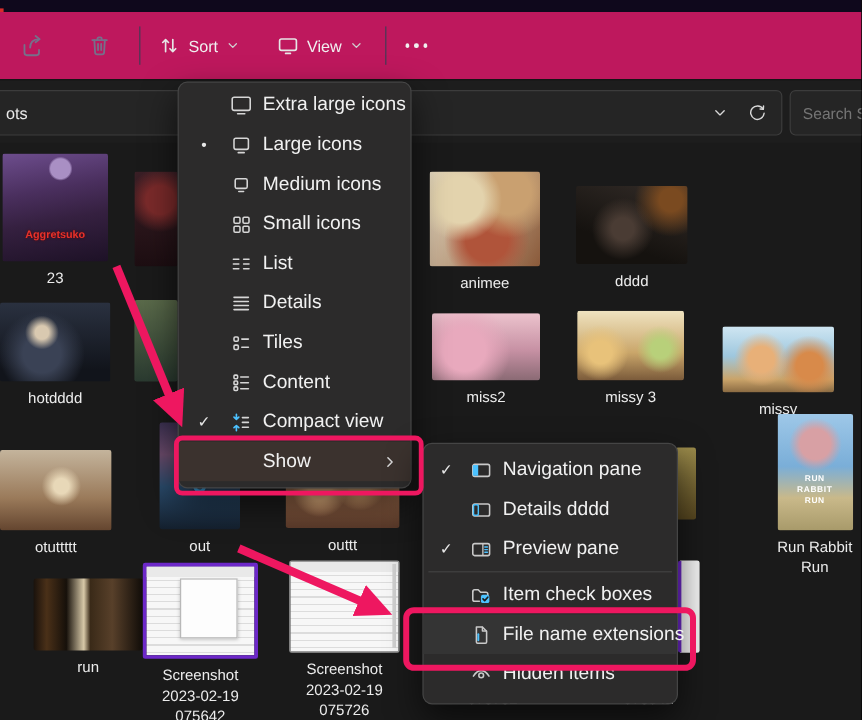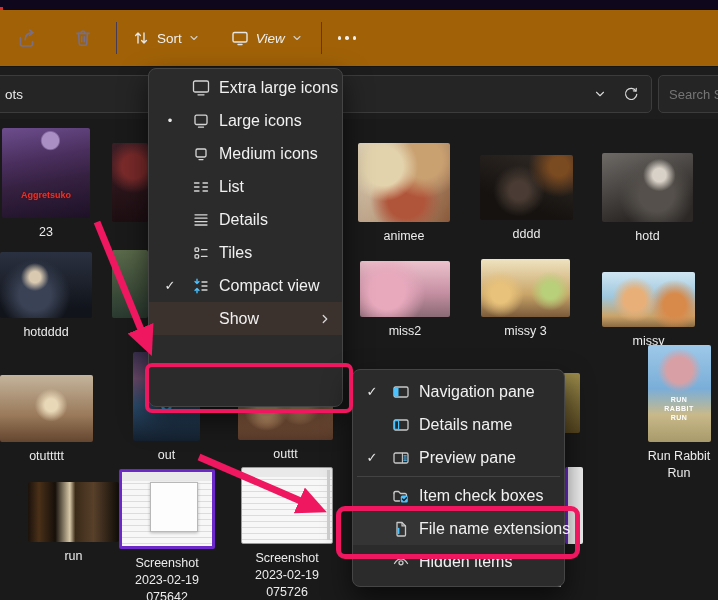--- a/index.html
+++ b/index.html
@@ -2,21 +2,21 @@
 <html><head>
 <meta charset="utf-8">
 <style>
   html,body{margin:0;padding:0;background:#000;}
   #app{position:relative;width:718px;height:600px;overflow:hidden;
        font-family:"Liberation Sans","DejaVu Sans",sans-serif;background:#1a1a1a;}
 
   
   .titlebar{position:absolute;left:0;top:0;width:718px;height:10px;background:#0f081c;}
   .red-sliver{position:absolute;left:0;top:7px;width:3px;height:7px;background:#d92b2b;}
-  .toolbar{position:absolute;left:0;top:10px;width:718px;height:56px;background:#a16207;
+  .toolbar{position:absolute;left:0;top:10px;width:718px;height:56px;background:#be185d;
            display:flex;align-items:center;}
   .tb-btn{display:flex;align-items:center;gap:6px;padding:6px 8px;border-radius:4px;color:#f0f0f0;
           font-size:13.5px;}
   .tb-sep{width:1px;height:32px;background:#453b56;margin:0 6px;}
   .tb-ico{display:flex;}
   .dots{display:flex;gap:4px;padding:0 10px;}
   .dots i{width:3.5px;height:3.5px;border-radius:50%;background:#f0f0f0;}
 
   
   .addr-row{position:absolute;left:0;top:66px;width:718px;height:52px;background:#1d1d1d;
@@ -171,21 +171,21 @@
           <path d="M13 5 v10 M10.6 12.6 13 15 l2.4-2.4"></path>
         </svg>
       </span>
       <span>Sort</span>
       <span class="tb-ico">
         <svg class="ic" width="12" height="12" viewBox="0 0 20 20" fill="none" stroke="#cfcfcf" stroke-width="1.8" stroke-linecap="round" stroke-linejoin="round">
             <path d="M5 7.5 10 12.5 15 7.5"></path>
           </svg>
       </span>
     </div>
-    <div class="tb-btn" style="margin-left:14px;font-style:italic;">
+    <div class="tb-btn" style="margin-left:14px;">
       <span class="tb-ico">
         <svg class="ic" width="20" height="20" viewBox="0 0 20 20" fill="none" stroke="#e6e6e6" stroke-width="1.4" stroke-linecap="round" stroke-linejoin="round">
           <rect x="3" y="4.5" width="14" height="9.5" rx="1.6"></rect>
             <path d="M8 16.5 h4"></path>
         </svg>
       </span>
       <span>View</span>
       <span class="tb-ico">
         <svg class="ic" width="12" height="12" viewBox="0 0 20 20" fill="none" stroke="#cfcfcf" stroke-width="1.8" stroke-linecap="round" stroke-linejoin="round">
             <path d="M5 7.5 10 12.5 15 7.5"></path>
@@ -230,24 +230,20 @@
   </div>
   <div class="pp" id="p1"></div>
   <div class="f-item" id="f1">
     <div class="f-thumb"></div>
     <div class="f-lbl">animee</div>
   </div>
   <div class="f-item" id="f2">
     <div class="f-thumb"></div>
     <div class="f-lbl">dddd</div>
   </div>
-  <div class="f-item" id="f3">
-    <div class="f-thumb"></div>
-    <div class="f-lbl">hotd</div>
-  </div>
   <div class="f-item" id="f4">
     <div class="f-thumb"></div>
     <div class="f-lbl">hotdddd</div>
   </div>
   <div class="pp" id="p2"></div>
   <div class="f-item" id="f5">
     <div class="f-thumb"></div>
     <div class="f-lbl">miss2</div>
   </div>
   <div class="f-item" id="f6">
@@ -328,20 +324,32 @@
         <svg class="ic" width="20" height="20" viewBox="0 0 20 20" fill="none" stroke="#d6d6d6" stroke-width="1.3" stroke-linecap="round" stroke-linejoin="round">
           <rect x="5" y="5" width="10" height="8" rx="1.4"></rect>
             <path d="M8 15.6 h4"></path>
         </svg>
         </span>
       <span class="m-lbl">Medium icons</span>
     </div>
     <div class="m-row">
       <span class="m-mark"></span>
       <span class="m-ico">
+        <svg class="ic" width="20" height="20" viewBox="0 0 20 20" fill="none" stroke="#d6d6d6" stroke-width="1.3" stroke-linejoin="round">
+          <rect x="4" y="4" width="5" height="5" rx="1"></rect>
+            <rect x="11.5" y="4" width="5" height="5" rx="1"></rect>
+          <rect x="4" y="11.5" width="5" height="5" rx="1"></rect>
+            <rect x="11.5" y="11.5" width="5" height="5" rx="1"></rect>
+        </svg>
+        </span>
+      <span class="m-lbl">Small icons</span>
+    </div>
+    <div class="m-row">
+      <span class="m-mark"></span>
+      <span class="m-ico">
         <svg class="ic" width="20" height="20" viewBox="0 0 20 20" fill="none" stroke="#d6d6d6" stroke-width="1.3" stroke-linecap="round">
           <path d="M3.5 6 h4.5 M3.5 10 h4.5 M3.5 14 h4.5 M12 6 h4.5 M12 10 h4.5 M12 14 h4.5"></path>
         </svg>
         </span>
       <span class="m-lbl">List</span>
     </div>
     <div class="m-row">
       <span class="m-mark"></span>
       <span class="m-ico">
         <svg class="ic" width="20" height="20" viewBox="0 0 20 20" fill="none" stroke="#d6d6d6" stroke-width="1.3" stroke-linecap="round">
@@ -354,20 +362,34 @@
       <span class="m-mark"></span>
       <span class="m-ico">
         <svg class="ic" width="20" height="20" viewBox="0 0 20 20" fill="none" stroke="#d6d6d6" stroke-width="1.3" stroke-linecap="round" stroke-linejoin="round">
           <rect x="4" y="4.8" width="3.6" height="3.6" rx="1"></rect>
             <path d="M10.5 6.6 h5.5"></path>
           <rect x="4" y="11.6" width="3.6" height="3.6" rx="1"></rect>
             <path d="M10.5 13.4 h5.5"></path>
         </svg>
         </span>
       <span class="m-lbl">Tiles</span>
+    </div>
+    <div class="m-row">
+      <span class="m-mark"></span>
+      <span class="m-ico">
+        <svg class="ic" width="20" height="20" viewBox="0 0 20 20" fill="none" stroke="#d6d6d6" stroke-width="1.3" stroke-linecap="round" stroke-linejoin="round">
+          <rect x="4" y="3.6" width="3" height="3" rx=".8"></rect>
+            <path d="M9.6 5.1 h6.4"></path>
+          <rect x="4" y="8.5" width="3" height="3" rx=".8"></rect>
+            <path d="M9.6 10 h6.4"></path>
+          <rect x="4" y="13.4" width="3" height="3" rx=".8"></rect>
+            <path d="M9.6 14.9 h6.4"></path>
+        </svg>
+        </span>
+      <span class="m-lbl">Content</span>
     </div>
     <div class="m-row">
       <span class="m-mark">✓</span>
       <span class="m-ico">
         <svg class="ic" width="20" height="20" viewBox="0 0 20 20" fill="none" stroke-linecap="round" stroke-linejoin="round">
           <g stroke="#4cc2ff" stroke-width="1.4">
             <path d="M6 3.2 v4.2 M4 5.6 6 7.4 8 5.6"></path>
             <path d="M6 16.8 v-4.2 M4 14.4 6 12.6 8 14.4"></path>
           </g>
           <g stroke="#d6d6d6" stroke-width="1.3">
@@ -401,21 +423,21 @@
       <span class="m-lbl">Navigation pane</span>
     </div>
     <div class="m-row">
       <span class="m-mark"></span>
       <span class="m-ico">
         <svg class="ic" width="20" height="20" viewBox="0 0 20 20" fill="none" stroke-linejoin="round">
           <rect x="3" y="5" width="14" height="10" rx="1.5" stroke="#c9c9c9" stroke-width="1.3"></rect>
           <rect x="3.6" y="5.6" width="4" height="8.8" rx="1" stroke="#4cc2ff" stroke-width="1.2"></rect>
         </svg>
         </span>
-      <span class="m-lbl">Details name</span>
+      <span class="m-lbl">Details dddd</span>
     </div>
     <div class="m-row">
       <span class="m-mark">✓</span>
       <span class="m-ico">
         <svg class="ic" width="20" height="20" viewBox="0 0 20 20" fill="none" stroke-linecap="round" stroke-linejoin="round">
           <rect x="3" y="5" width="14" height="10" rx="1.5" stroke="#c9c9c9" stroke-width="1.3"></rect>
           <path d="M11.4 5.4 v9.2" stroke="#c9c9c9" stroke-width="1.1"></path>
           <path d="M13 7.8 h2.2 M13 10 h2.2 M13 12.2 h2.2" stroke="#4cc2ff" stroke-width="1.2"></path>
         </svg>
         </span>

